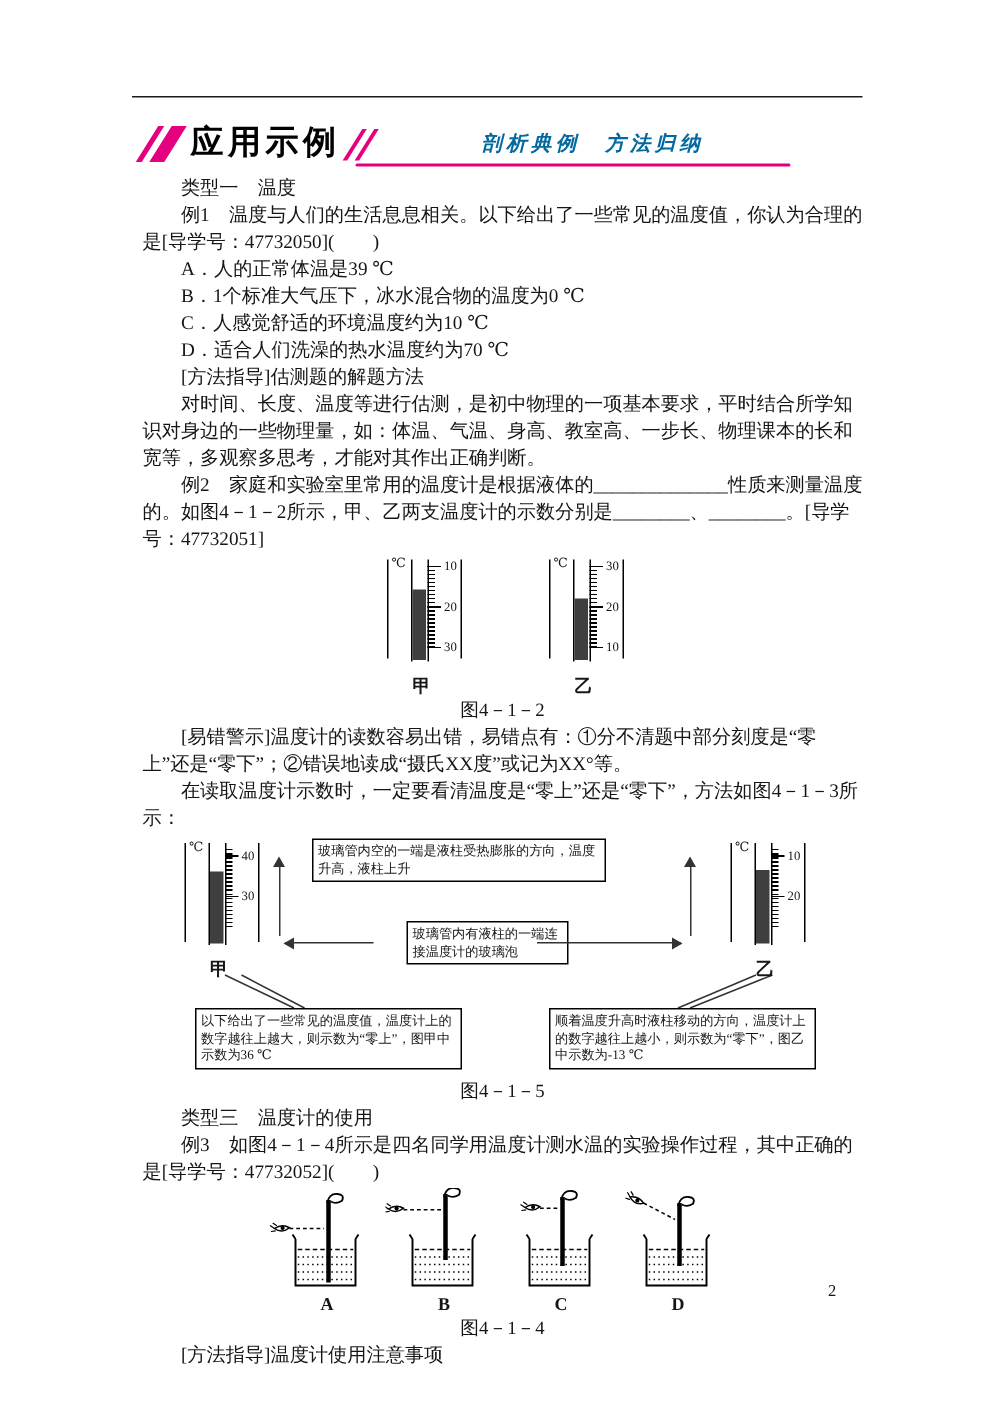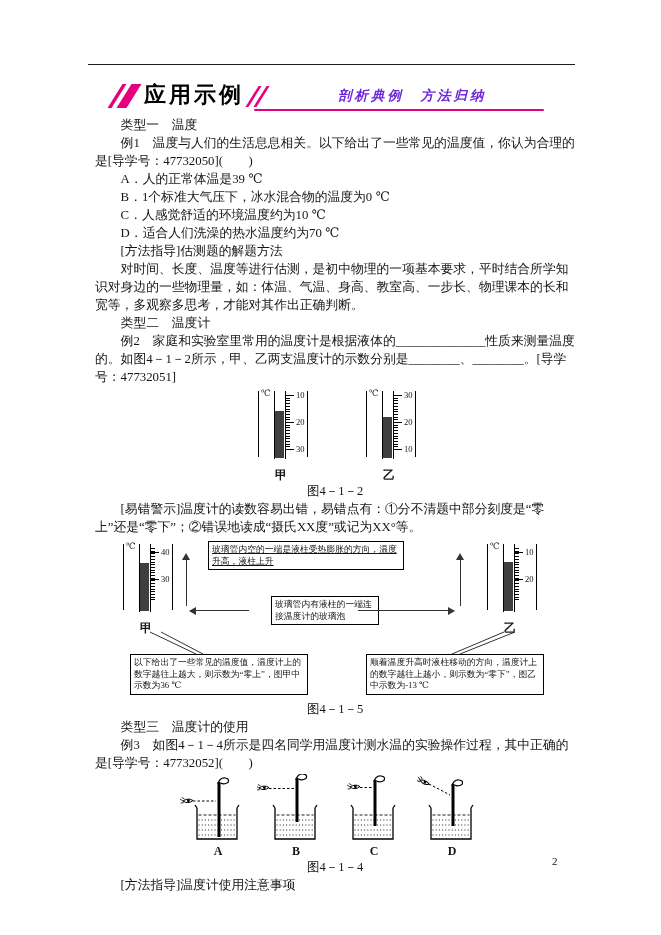--- a/index.html
+++ b/index.html
@@ -1,30 +1,30 @@
 <!DOCTYPE html>
 <html><head>
 <meta charset="utf-8">
 <style>
   html,body{margin:0;padding:0;background:#fff;}
   .page{position:relative;width:661px;height:935px;background:#fff;overflow:hidden;
         font-family:"Liberation Serif","DejaVu Serif",serif;color:#151515;}
   .toprule{position:absolute;left:88px;top:64px;width:487px;height:1px;background:#1a1a1a;}
 
   
-  .header{position:absolute;left:112px;top:80px;width:480px;height:36px;}
+  .header{position:absolute;left:95px;top:80px;width:480px;height:36px;}
   .hslash{position:absolute;background:#e4007f;transform:skewX(-32deg);}
   .hs1{left:3px;top:4px;width:4px;height:24px;}
   .hs2{left:12px;top:4px;width:10px;height:24px;}
   .hs3{left:140px;top:6px;width:3px;height:21px;}
   .hs4{left:148px;top:6px;width:3px;height:21px;}
   .htitle{position:absolute;left:32px;top:0;font-family:"Liberation Sans","DejaVu Sans",sans-serif;
           font-weight:bold;font-size:22px;letter-spacing:3px;color:#000;}
   .htagline{position:absolute;left:226px;top:7px;font-style:italic;font-weight:bold;
-            font-size:13.5px;letter-spacing:3px;color:#6d28d9;}
+            font-size:13.5px;letter-spacing:3px;color:#0369a1;}
   .hline{position:absolute;left:142px;top:29px;width:290px;height:2px;background:#e4007f;border-radius:2px;}
 
   
   .content{position:absolute;left:95px;top:116px;width:480px;font-size:12.8px;line-height:18px;}
   .content p{margin:0;}
   .ind{text-indent:2em;}
   .caption{text-align:center;font-size:12.5px;margin:1px 0 1px;}
 
   
   .thermo{position:relative;width:56px;height:74px;display:inline-block;}
@@ -81,21 +81,20 @@
 
   <div class="content">
     <p class="ind">类型一　温度</p>
     <p class="ind">例1　温度与人们的生活息息相关。以下给出了一些常见的温度值，你认为合理的是[导学号：47732050](　　)</p>
     <p class="ind">A．人的正常体温是39 ℃</p>
     <p class="ind">B．1个标准大气压下，冰水混合物的温度为0 ℃</p>
     <p class="ind">C．人感觉舒适的环境温度约为10 ℃</p>
     <p class="ind">D．适合人们洗澡的热水温度约为70 ℃</p>
     <p class="ind">[方法指导]估测题的解题方法</p>
     <p class="ind">对时间、长度、温度等进行估测，是初中物理的一项基本要求，平时结合所学知识对身边的一些物理量，如：体温、气温、身高、教室高、一步长、物理课本的长和宽等，多观察多思考，才能对其作出正确判断。</p>
-    <p class="ind">类型二　温度计</p>
     <p class="ind">例2　家庭和实验室里常用的温度计是根据液体的______________性质来测量温度的。如图4－1－2所示，甲、乙两支温度计的示数分别是________、________。[导学号：47732051]</p>
 
     <div class="fig412">
       <div>
         <div class="thermo">
           <div class="glass-l"></div>
           <span class="unit">℃</span>
           <div class="tube"></div>
           <div class="mercury" style="top:22px;"></div>
           <div class="ticks" style="top:6px;height:55px;"></div>
@@ -119,20 +118,21 @@
           <span class="tick-label" style="top:29px;">20</span>
           <span class="tick-label" style="top:56px;">10</span>
           <div class="glass-r"></div>
         </div>
         <span class="tlabel">乙</span>
       </div>
     </div>
     <p class="caption">图4－1－2</p>
 
     <p class="ind">[易错警示]温度计的读数容易出错，易错点有：①分不清题中部分刻度是“零上”还是“零下”；②错误地读成“摄氏XX度”或记为XX°等。</p>
+    <p class="ind">在读取温度计示数时，一定要看清温度是“零上”还是“零下”，方法如图4－1－3所示：</p>
 
     <div class="fig413">
       <svg class="f3svg" width="470" height="162">
         <line x1="50" y1="94" x2="96" y2="116" stroke="#333" stroke-width="1"></line>
         <line x1="61" y1="94" x2="103" y2="116" stroke="#333" stroke-width="1"></line>
         <line x1="404" y1="94" x2="352" y2="116" stroke="#333" stroke-width="1"></line>
         <line x1="415" y1="94" x2="360" y2="116" stroke="#333" stroke-width="1"></line>
       </svg>
 
       <div class="abs" style="left:18px;top:4px;">
@@ -145,21 +145,21 @@
           <div class="ticks-major" style="top:10px;height:29px;"></div>
           <span class="tick-label" style="top:6px;">40</span>
           <span class="tick-label" style="top:33px;">30</span>
           <div class="glass-r"></div>
         </div>
         <span class="tlabel">甲</span>
       </div>
 
       <div class="uparrow" style="left:82px;top:12px;"></div>
 
-      <div class="f3box" style="left:108px;top:3px;width:188px;text-decoration:underline;">玻璃管内空的一端是液柱受热膨胀的方向，温度升高，液柱上升</div>
+      <div class="f3box" style="left:108px;top:3px;width:188px;">玻璃管内空的一端是液柱受热膨胀的方向，温度升高，液柱上升</div>
       <div class="f3box" style="left:150px;top:58px;width:100px;margin-left:21px;">玻璃管内有液柱的一端连接温度计的玻璃泡</div>
 
       <div class="harrow left" style="left:90px;top:72px;width:59px;"></div>
       <div class="harrow right" style="left:258px;top:72px;width:96px;"></div>
 
       <div class="uparrow" style="left:356px;top:12px;"></div>
 
       <div class="abs" style="left:382px;top:4px;">
         <div class="thermo">
           <div class="glass-l"></div>

